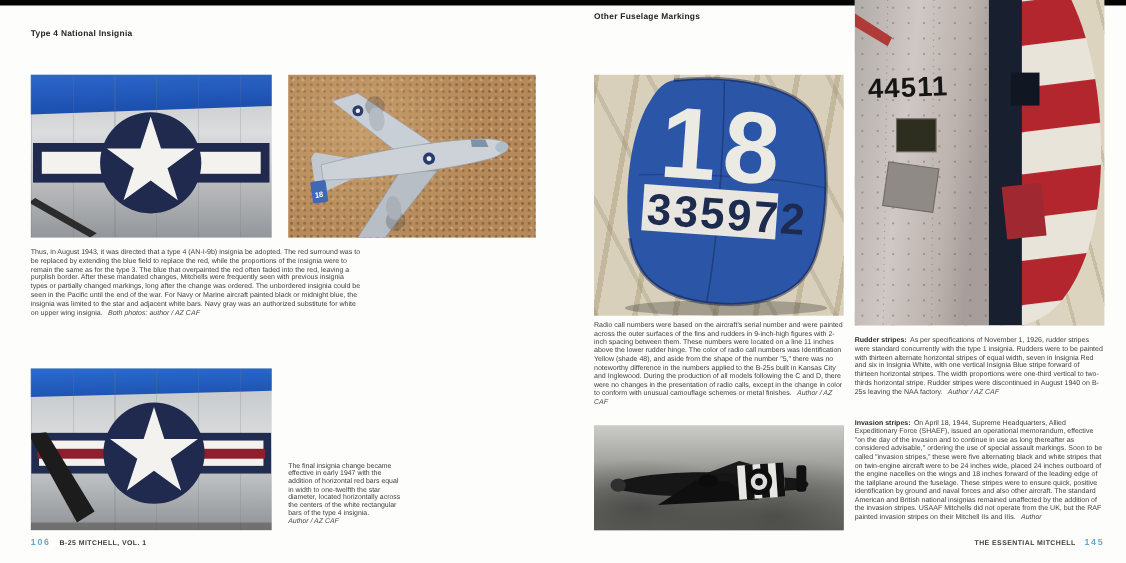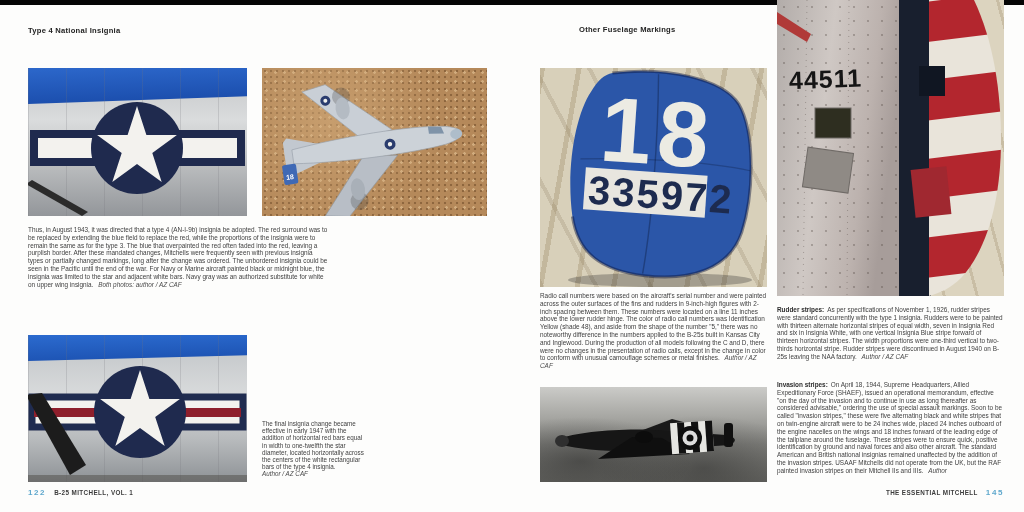--- a/index.html
+++ b/index.html
@@ -123,24 +123,24 @@
     </svg>
     <div class="ground"></div>
   </div>
 
   <p class="abs para caption" style="left:262px;top:420px;width:106px;">
     <span>The final insignia change became effective in early 1947 with the addition of horizontal red bars equal in width to one-twelfth the star diameter, located horizontally across the centers of the white rectangular bars of the type 4 insignia.</span>
     <span class="credit" style="display:block;margin-left:0;">Author / AZ CAF</span>
   </p>
 
   <div class="abs footer" style="left:28px;top:488px;">
-    <span class="pagenum">122</span><span class="gap"></span><span>B-25 MITCHELL, VOL. 1</span>
-  </div>
-
-  <div class="abs heading" style="left:540px;top:25px;margin-left:39px;">Other Fuselage Markings</div>
+    <span class="pagenum">106</span><span class="gap"></span><span>B-25 MITCHELL, VOL. 1</span>
+  </div>
+
+  <div class="abs heading" style="left:540px;top:10px;">Other Fuselage Markings</div>
 
   <div class="abs photo p4" style="left:540px;top:68px;width:227px;height:219px;">
     <svg width="227" height="219" viewBox="0 0 227 219">
       <ellipse cx="120" cy="212" rx="92" ry="7" fill="rgba(40,40,40,0.3)"></ellipse>
       <g transform="rotate(4 113 100)">
         <path d="M66,8 C120,-2 176,6 194,30 C212,56 216,118 206,158 C196,196 158,210 112,208 C68,206 44,190 36,154 C26,106 32,52 46,28 C52,16 58,10 66,8 Z" fill="#2B56A8"></path>
         <path d="M66,8 C120,-2 176,6 194,30 C212,56 216,118 206,158 C196,196 158,210 112,208 C68,206 44,190 36,154" fill="none" stroke="rgba(10,20,60,0.45)" stroke-width="3"></path>
         <path d="M112,6 C116,70 116,150 110,206" fill="none" stroke="rgba(10,20,50,0.35)" stroke-width="1.4"></path>
         <path d="M40,96 C100,90 170,90 210,96" fill="none" stroke="rgba(10,20,50,0.28)" stroke-width="1.2"></path>
         <rect x="46" y="104" width="122" height="42" fill="#e8e6df"></rect>

